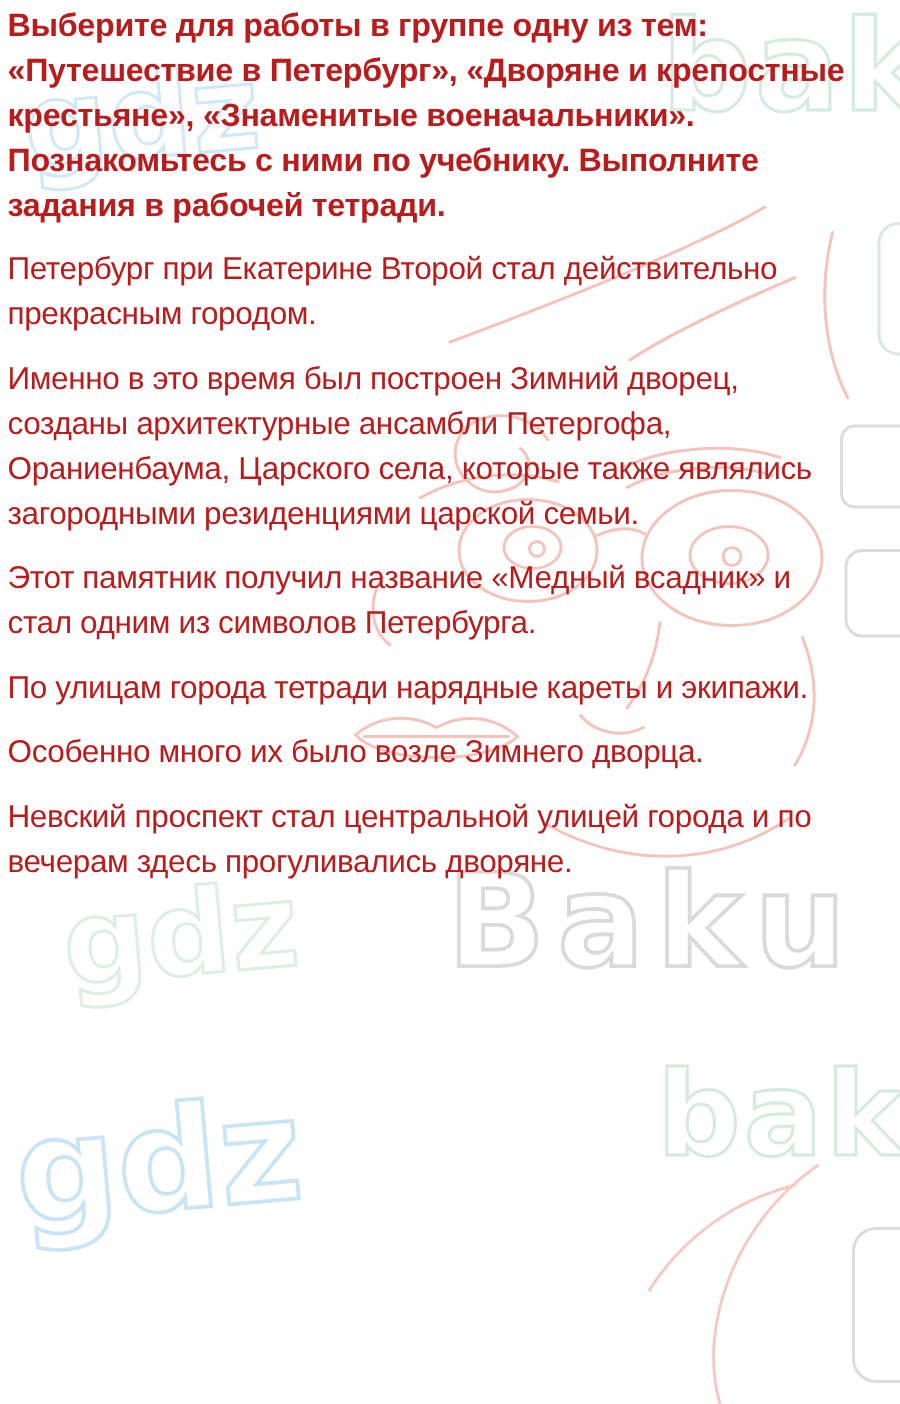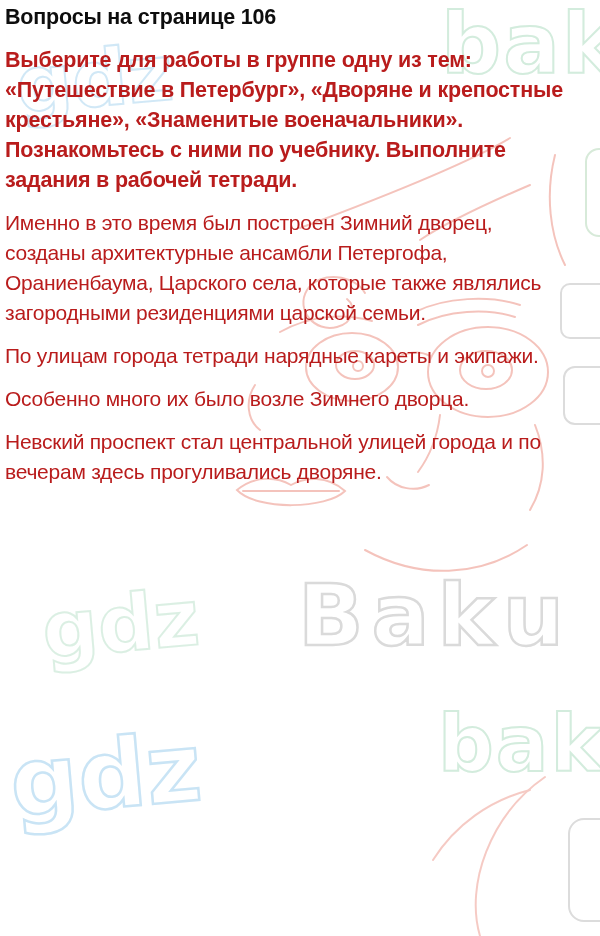--- a/index.html
+++ b/index.html
@@ -146,29 +146,32 @@
     <path d="M40,260 C30,275 32,295 45,305"></path>
   </svg>
 
   <svg class="face2-svg" viewBox="0 0 185 171" fill="none" stroke="#f2b5ac" stroke-width="2" stroke-linecap="round">
     <path d="M65,171 C50,120 75,50 130,12"></path>
     <path d="M18,95 C40,60 75,35 115,25"></path>
   </svg>
 </div>
 
 <div class="content">
-  <h1 class="page-title">Вопросы на странице 106</h1>
 
   <div class="para bold">Выберите для работы в группе одну из тем:
 «Путешествие в Петербург», «Дворяне и крепостные
 крестьяне», «Знаменитые военачальники».
 Познакомьтесь с ними по учебнику. Выполните
 задания в рабочей тетради.</div>
 
+  <div class="para">Петербург при Екатерине Второй стал действительно
+прекрасным городом.</div>
   <div class="para">Именно в это время был построен Зимний дворец,
 созданы архитектурные ансамбли Петергофа,
 Ораниенбаума, Царского села, которые также являлись
 загородными резиденциями царской семьи.</div>
+  <div class="para">Этот памятник получил название «Медный всадник» и
+стал одним из символов Петербурга.</div>
   <div class="para">По улицам города тетради нарядные кареты и экипажи.</div>
   <div class="para">Особенно много их было возле Зимнего дворца.</div>
   <div class="para">Невский проспект стал центральной улицей города и по
 вечерам здесь прогуливались дворяне.</div>
 </div>
 
 </body></html>

